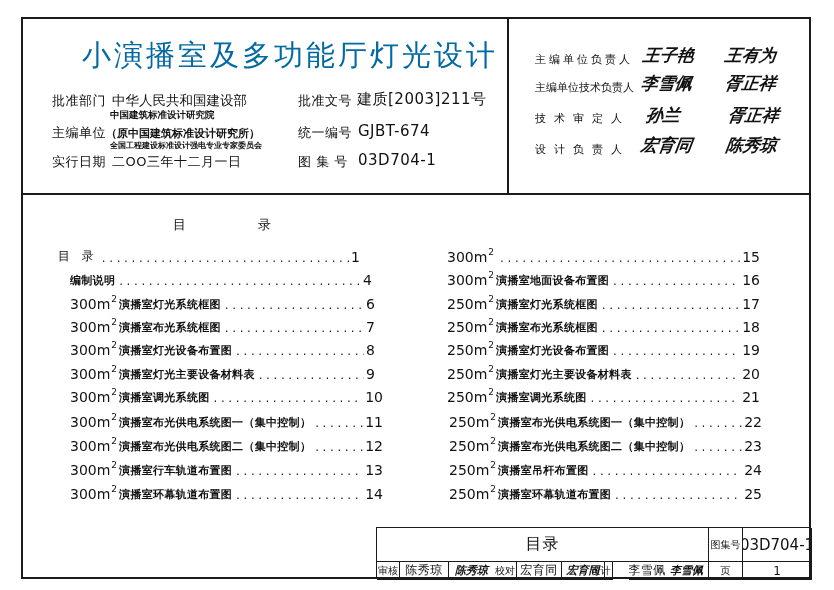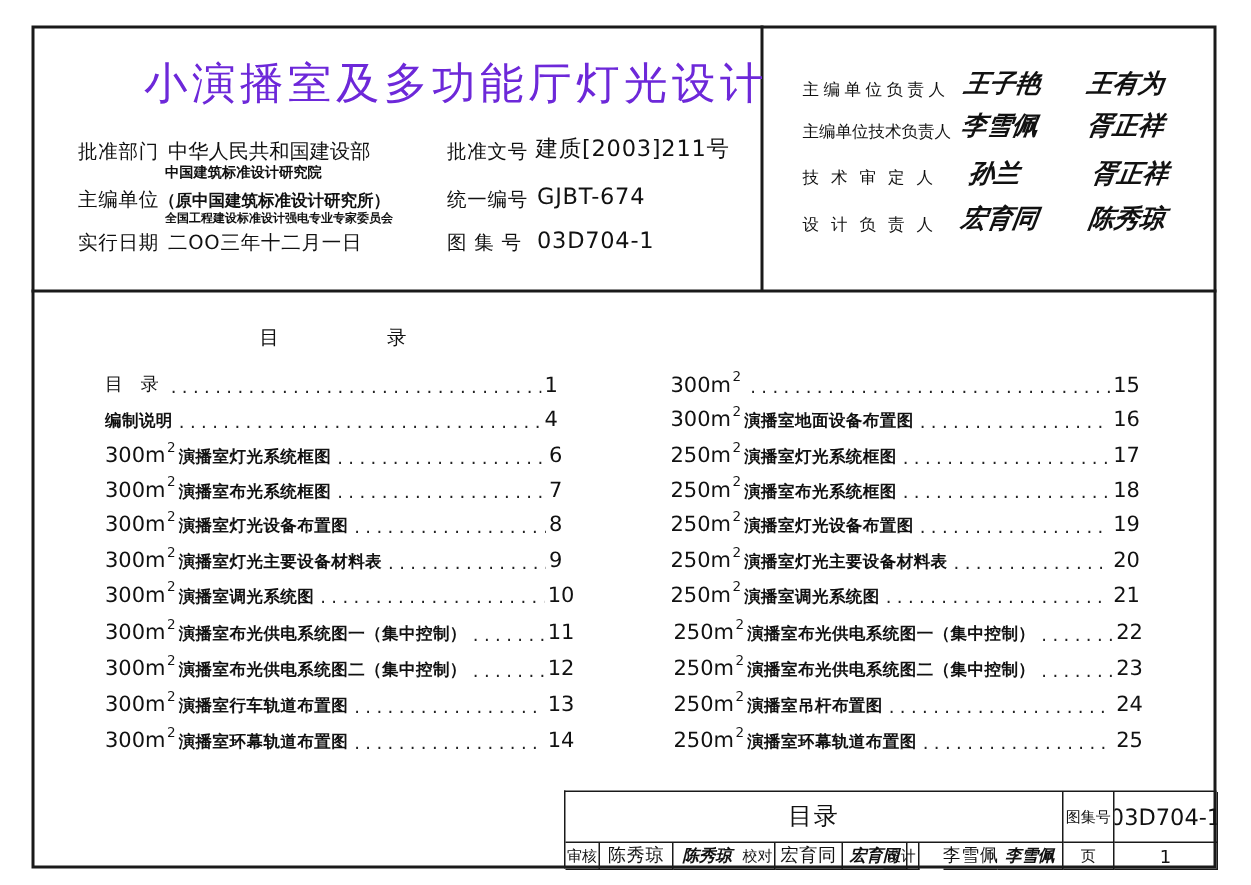--- a/index.html
+++ b/index.html
@@ -3,21 +3,21 @@
   <meta charset="utf-8">
   <style>
     * { box-sizing: border-box; margin: 0; padding: 0; }
     html, body { width: 834px; height: 590px; background: #ffffff; overflow: hidden; }
     body { position: relative; font-family: "DejaVu Sans", "Liberation Sans", sans-serif; color: #111; }
 
     .frame { position: absolute; left: 21px; top: 17px; width: 790px; height: 562px; border: 2px solid #1a1a1a; }
     .h-divider { position: absolute; left: 21px; top: 193px; width: 790px; height: 2px; background: #1a1a1a; }
     .v-divider { position: absolute; left: 507px; top: 17px; width: 1.5px; height: 177px; background: #1a1a1a; }
 
-    .atlas-title { position: absolute; left: 96px; top: 36px; font-size: 29px; letter-spacing: 3px; font-weight: 400; white-space: nowrap; color: #6d28d9; }
+    .atlas-title { position: absolute; left: 82px; top: 36px; font-size: 29px; letter-spacing: 3px; font-weight: 400; white-space: nowrap; color: #0369a1; }
 
     .meta-label { position: absolute; font-size: 13px; white-space: nowrap; letter-spacing: 0.5px; }
     .meta-value { position: absolute; font-size: 13px; white-space: nowrap; }
     .meta-value.big { font-size: 15px; letter-spacing: 0.5px; }
     .meta-small { position: absolute; font-size: 11px; font-weight: bold; white-space: nowrap; }
 
     .sig-label { position: absolute; left: 535px; font-size: 11px; white-space: nowrap; }
     .sig-label.spaced { letter-spacing: 6px; }
     .sig { position: absolute; font-family: "DejaVu Serif", serif; font-style: italic; font-size: 17px; font-weight: bold; white-space: nowrap; color: #111; transform: skewX(-8deg); }
 
@@ -83,21 +83,21 @@
 
   <div class="sig-label spaced" style="top:142px; letter-spacing:8px;">设计负责人</div>
   <div class="sig" style="left:641px; top:134px;">宏育同</div>
   <div class="sig" style="left:726px; top:134px;">陈秀琼</div>
 </div>
 
 <div class="toc-heading" style="left:173px;">目</div>
 <div class="toc-heading" style="left:258px;">录</div>
 
 <div class="toc-col">
-  <div class="toc-row" style="left:70px; top:245px; width:302px;">
+  <div class="toc-row" style="left:58px; top:245px; width:302px;">
     <span class="toc-name" style="font-weight:normal; font-size:12px; letter-spacing:4px;">目  录</span>
     <span class="toc-dots">............................................</span>
     <span class="toc-page">1</span>
   </div>
   <div class="toc-row" style="left:70px; top:268px; width:302px;">
     <span class="toc-name">编制说明</span>
     <span class="toc-dots">............................................</span>
     <span class="toc-page">4</span>
   </div>
   <div class="toc-row" style="left:70px; top:292px; width:305px;">

